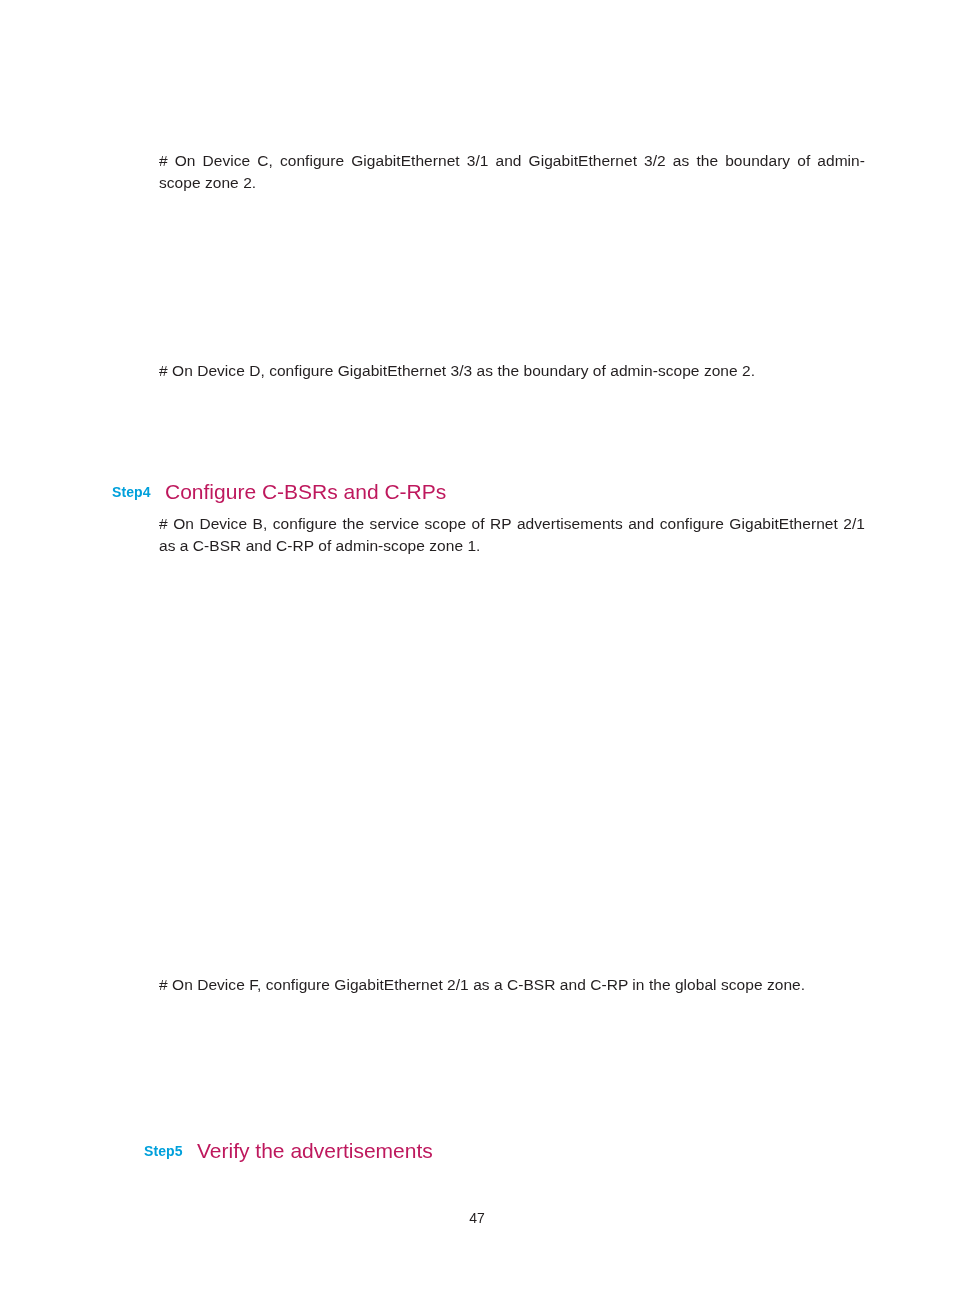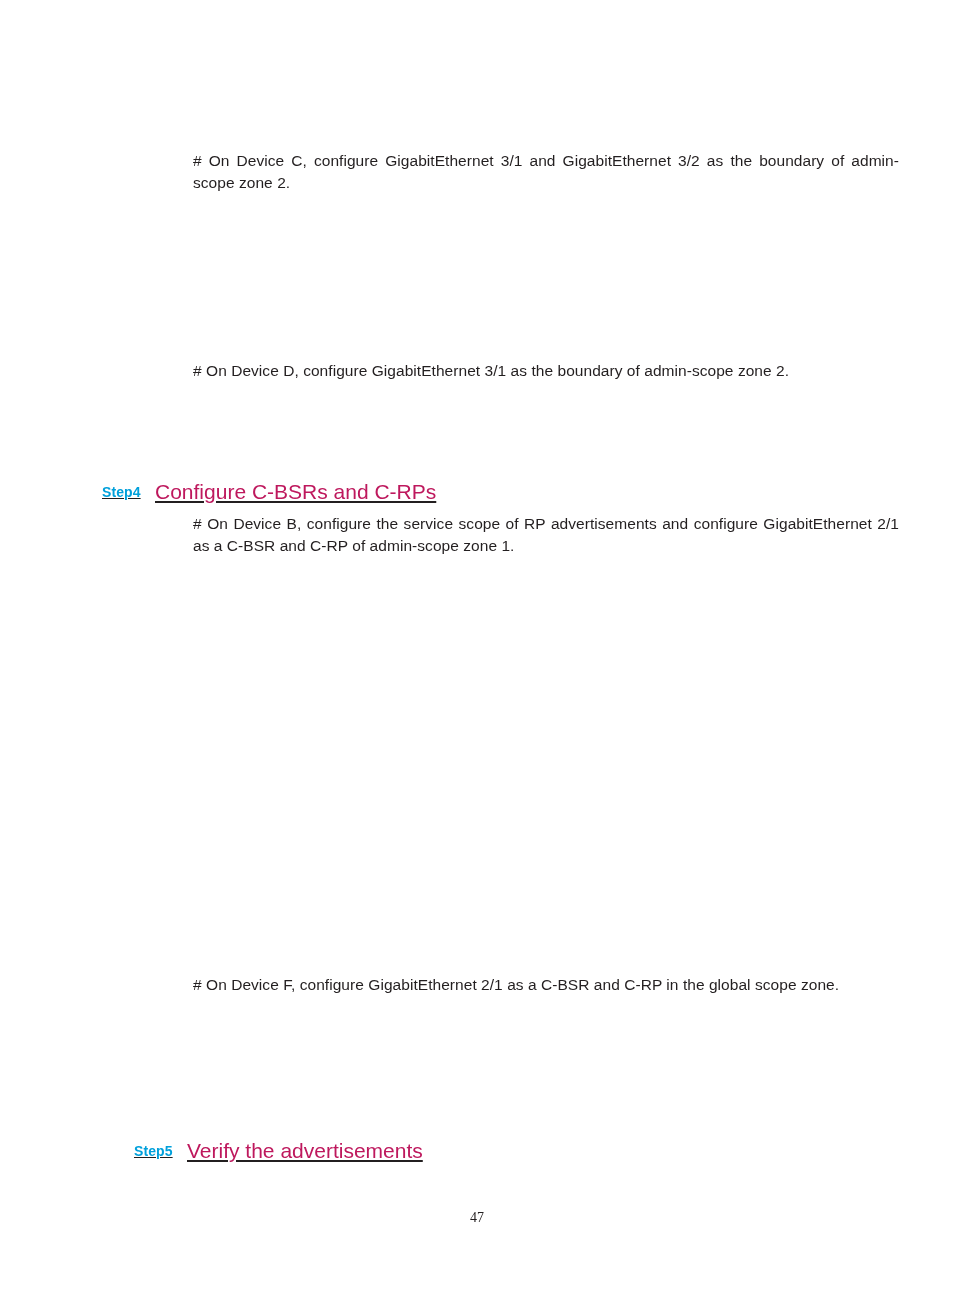--- a/index.html
+++ b/index.html
@@ -26,40 +26,38 @@
     font-size: 15.5px;
     line-height: 22px;
     color: #231f20;
     letter-spacing: 0.05px;
   }
 
   
   .para {
     left: 159px;
     width: 706px;
-    margin-left: 34px;
   }
   .para.justify {
     text-align: justify;
     text-justify: inter-word;
   }
   .para.plain {
     text-align: left;
   }
 
   
   .step-row {
     position: absolute;
-    left: 102px;
+    left: 112px;
     width: 760px;
     display: flex;
     align-items: flex-end;
     font-size: 15.5px;
     line-height: 22px;
-    text-decoration: underline;
   }
   .step-label {
     flex: 0 0 auto;
     width: 53px;
     font-weight: bold;
     font-size: 14px;
     color: #00a0db;
     letter-spacing: 0.1px;
   }
   .step-text {
@@ -69,40 +67,39 @@
   }
 
   
   .page-number {
     position: absolute;
     left: 0;
     width: 954px;
     text-align: center;
     font-size: 14px;
     color: #231f20;
-    font-family: Liberation Serif, serif;
   }
 
   
   .spacer {
     position: absolute;
     left: 159px;
     width: 706px;
   }
 </style>
 </head>
 <body>
 
 <div class="page">
 
   <div class="tblock para justify" style="top: 150px;"># On Device C, configure GigabitEthernet 3/1 and GigabitEthernet 3/2 as the boundary of admin-scope zone 2.</div>
 
   <div class="spacer" style="top: 200px; height: 150px;"></div>
 
-  <div class="tblock para plain" style="top: 360px;"># On Device D, configure GigabitEthernet 3/1 as the boundary of admin-scope zone 2.</div>
+  <div class="tblock para plain" style="top: 360px;"># On Device D, configure GigabitEthernet 3/3 as the boundary of admin-scope zone 2.</div>
 
   <div class="spacer" style="top: 388px; height: 88px;"></div>
 
   <div class="step-row" style="top: 481px;">
     <span class="step-label">Step4</span>
     <span class="step-text">Configure C-BSRs and C-RPs</span>
   </div>
 
   <div class="tblock para justify" style="top: 513px;"># On Device B, configure the service scope of RP advertisements and configure GigabitEthernet 2/1 as a C-BSR and C-RP of admin-scope zone 1.</div>
 

